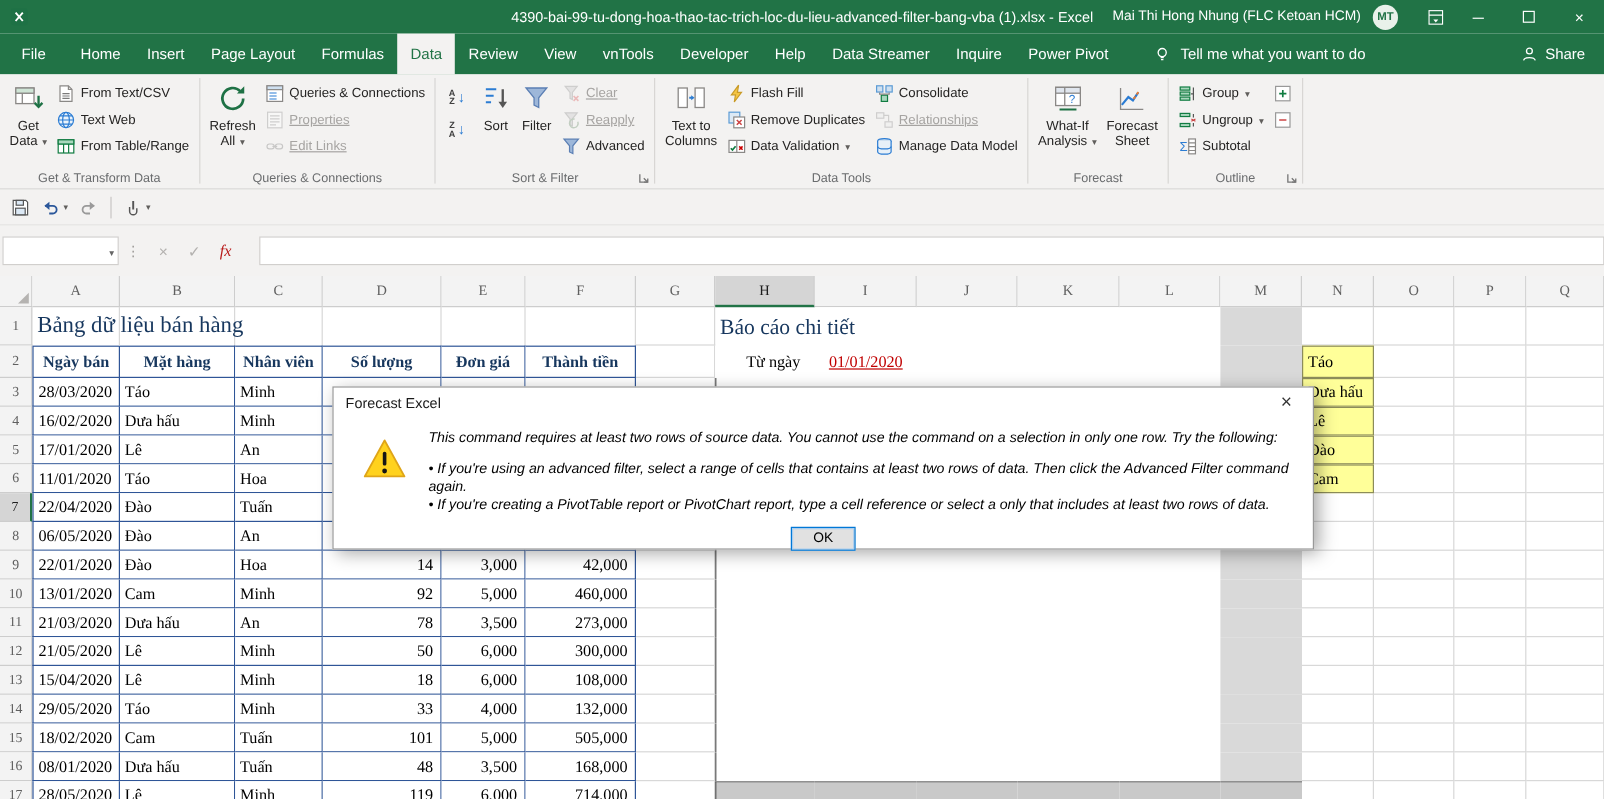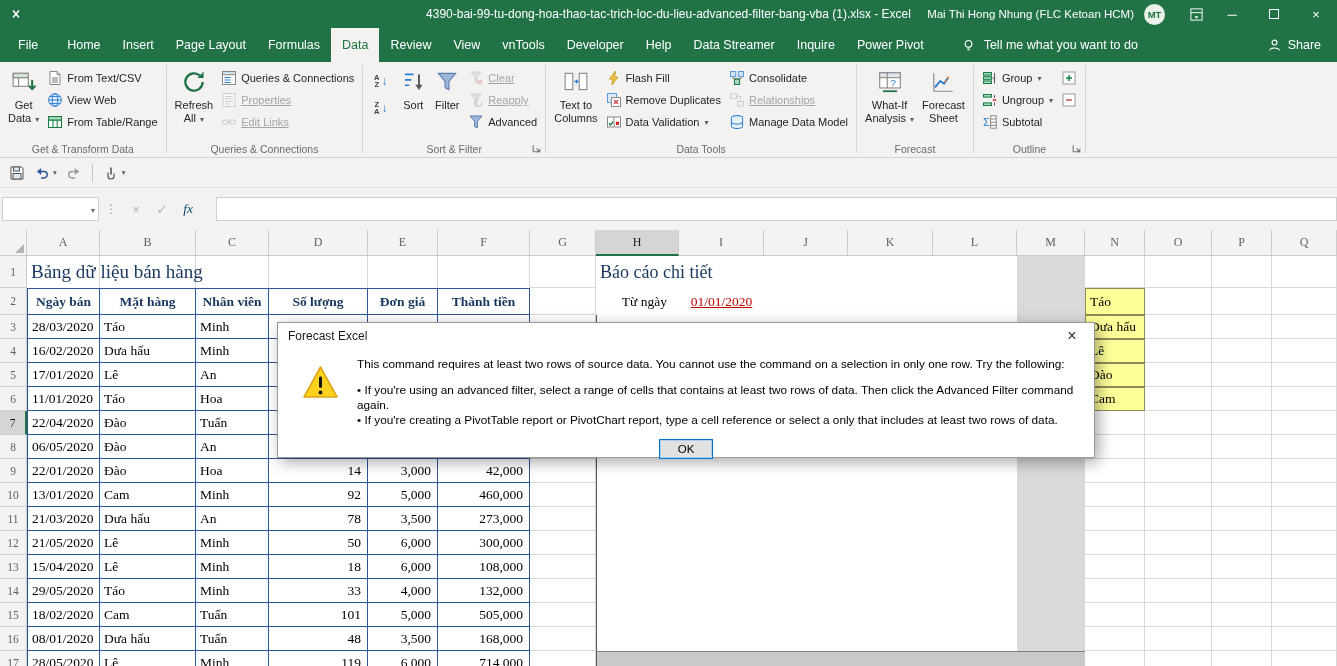--- a/index.html
+++ b/index.html
@@ -59,21 +59,21 @@
   .qbtn svg { width:16px; height:16px; }
   .qbtn .dd { font-size:7.5px; }
   .qsep { width:1px; height:18px; background:#c8c6c4; margin:0 5px; }
 
   
   .fbar { position:absolute; left:0; top:188px; width:100%; height:42px; background:#f3f2f1; display:flex; align-items:center; }
   .namebox { width:97px; height:24px; margin-left:2px; background:#fff; border:1px solid #d1cfcd; display:flex; align-items:center; padding-left:6px; font-size:12px; position:relative; }
   .namebox .nbdd { position:absolute; right:3px; top:8px; font-size:8px; color:#666; }
   .fsep { color:#9c9a98; font-size:12px; padding:0 6px; }
   .fbtn { width:26px; height:24px; display:flex; align-items:center; justify-content:center; font-size:13px; color:#b3b1af; }
-  .fbtn.fx { color:#0c4a6e; font-style:italic; font-family:"Liberation Serif", serif; font-size:13.5px; }
+  .fbtn.fx { color:#b91c1c; font-style:italic; font-family:"Liberation Serif", serif; font-size:13.5px; }
   .finput { flex:1; height:24px; background:#fff; border:1px solid #d1cfcd; margin-right:0; }
 
   
   .sheet { position:absolute; left:0; top:230px; width:1337px; height:436px; background:#fff; overflow:hidden; }
   #grid { position:absolute; inset:0; }
   .selall { position:absolute; left:0; top:0; width:27px; height:26px; background:#f3f3f3; border-right:1px solid #cdcdcd; border-bottom:1px solid #cdcdcd; }
   .selall:after { content:""; position:absolute; right:2px; bottom:2px; border-left:9px solid transparent; border-bottom:9px solid #b5b3b1; }
   .chdr { position:absolute; top:0; height:26px; background:#f3f3f3; border-right:1px solid #cdcdcd; border-bottom:1px solid #cdcdcd; font-size:12px; color:#5f5f5f; display:flex; align-items:center; justify-content:center; font-family:"Liberation Serif", serif; }
   .chdr.sel { background:#d5d5d5; border-bottom:2px solid #217346; color:#1e1e1e; }
   .rhdr { position:absolute; left:0; width:27px; background:#f3f3f3; border-right:1px solid #cdcdcd; border-bottom:1px solid #cdcdcd; font-size:11.5px; color:#5f5f5f; display:flex; align-items:center; justify-content:center; font-family:"Liberation Serif", serif; }
@@ -98,21 +98,21 @@
   .cell.red-u { color:#c00000; text-decoration:underline; justify-content:center; }
   .cell.from-label { justify-content:flex-end; padding-right:12px; }
 
   
   .dialog { position:absolute; left:277px; top:322px; width:818px; height:136px; background:#fff; border:1px solid #999; box-shadow:4px 4px 14px rgba(0,0,0,.35); z-index:50; font-family:"Liberation Sans", sans-serif; }
   .dlg-titlebar { height:26px; display:flex; align-items:center; padding-left:10px; font-size:12px; color:#1a1a1a; }
   .dlg-close { position:absolute; top:0; right:0; width:44px; height:26px; display:flex; align-items:center; justify-content:center; font-size:16px; color:#333; }
   .dlg-body { display:flex; padding:2px 16px 0 24px; gap:18px; }
   .dlg-icon { width:37px; height:35px; flex:0 0 37px; margin-top:14px; }
   .dlg-text { font-size:11.8px; line-height:15px; color:#000; }
-  .dlg-text p { margin:0; }
+  .dlg-text p { margin:0;font-style:italic; }
   .dlg-line1 { margin:6px 0 11px 0 !important; }
   .okbtn { width:54px; height:20px; margin:11px auto 0; background:#e1e1e1; border:1px solid #0078d7; box-shadow:inset 0 0 0 1px #a9cdef; font-size:11.5px; display:flex; align-items:center; justify-content:center; color:#000; }
 </style>
 </head>
 <body>
 
 <div id="app">
 
   <div class="titlebar">
     <div class="tb-left">
@@ -207,21 +207,21 @@
                 <span class="rsm-lbl">From Text/CSV</span>
               </div>
               <div class="rsm">
                 <span class="rsm-icon">
                   <svg viewBox="0 0 16 16">
                     <circle cx="8" cy="8" r="6.3" fill="#eaf3fb" stroke="#2b7cd3"></circle>
                     <ellipse cx="8" cy="8" rx="2.8" ry="6.3" fill="none" stroke="#2b7cd3"></ellipse>
                     <path d="M1.7 8h12.6M2.7 4.6h10.6M2.7 11.4h10.6" stroke="#2b7cd3" fill="none"></path>
                   </svg>
                 </span>
-                <span class="rsm-lbl">View Web</span>
+                <span class="rsm-lbl">Text Web</span>
               </div>
               <div class="rsm">
                 <span class="rsm-icon">
                   <svg viewBox="0 0 16 16">
                     <rect x="1.5" y="2.5" width="13" height="11" fill="#fff" stroke="#107c41"></rect>
                     <path d="M1.5 6h13M6 2.5v11M10.2 2.5v11" stroke="#107c41" fill="none"></path>
                     <rect x="1.5" y="2.5" width="13" height="3.5" fill="#a9d7bd" stroke="#107c41"></rect>
                   </svg>
                 </span>
                 <span class="rsm-lbl">From Table/Range</span>

